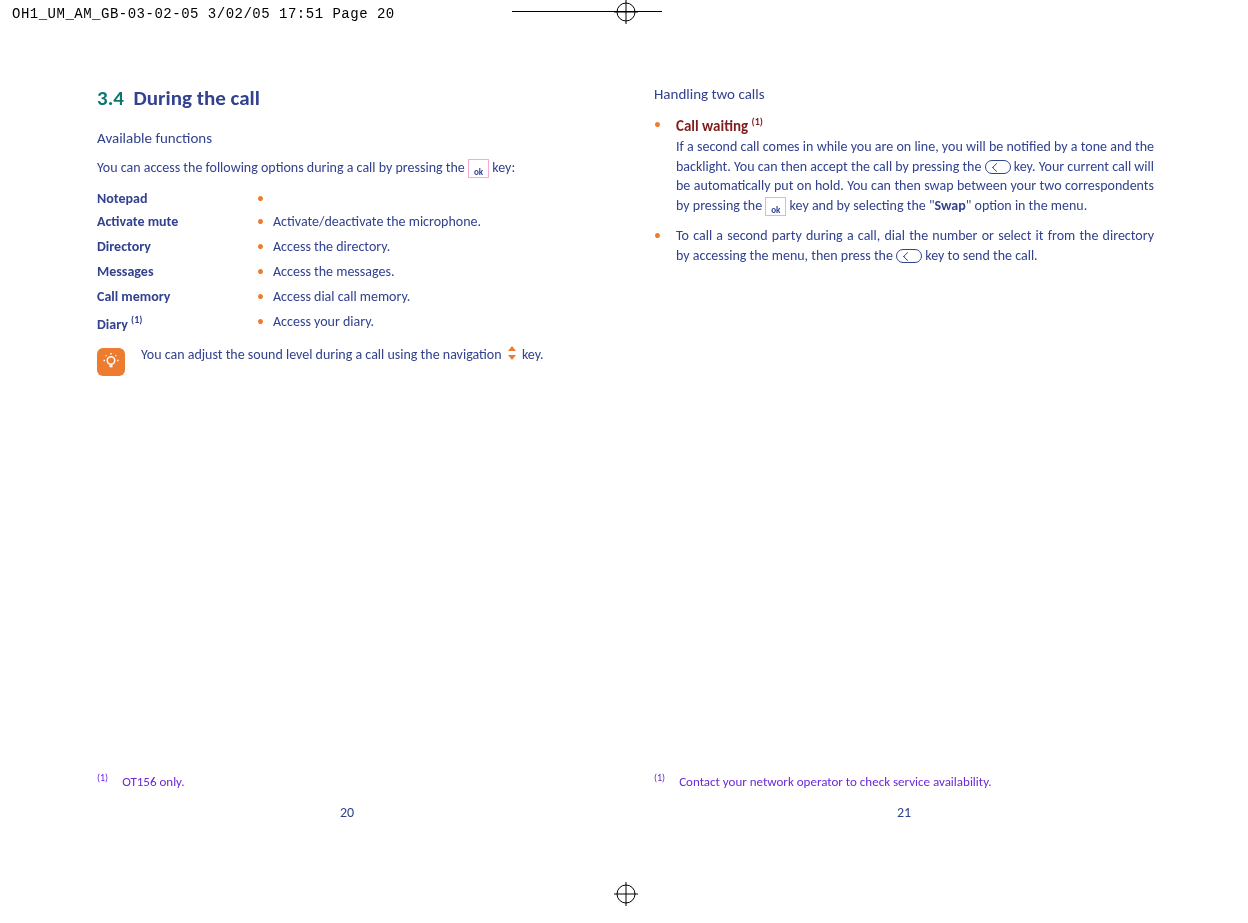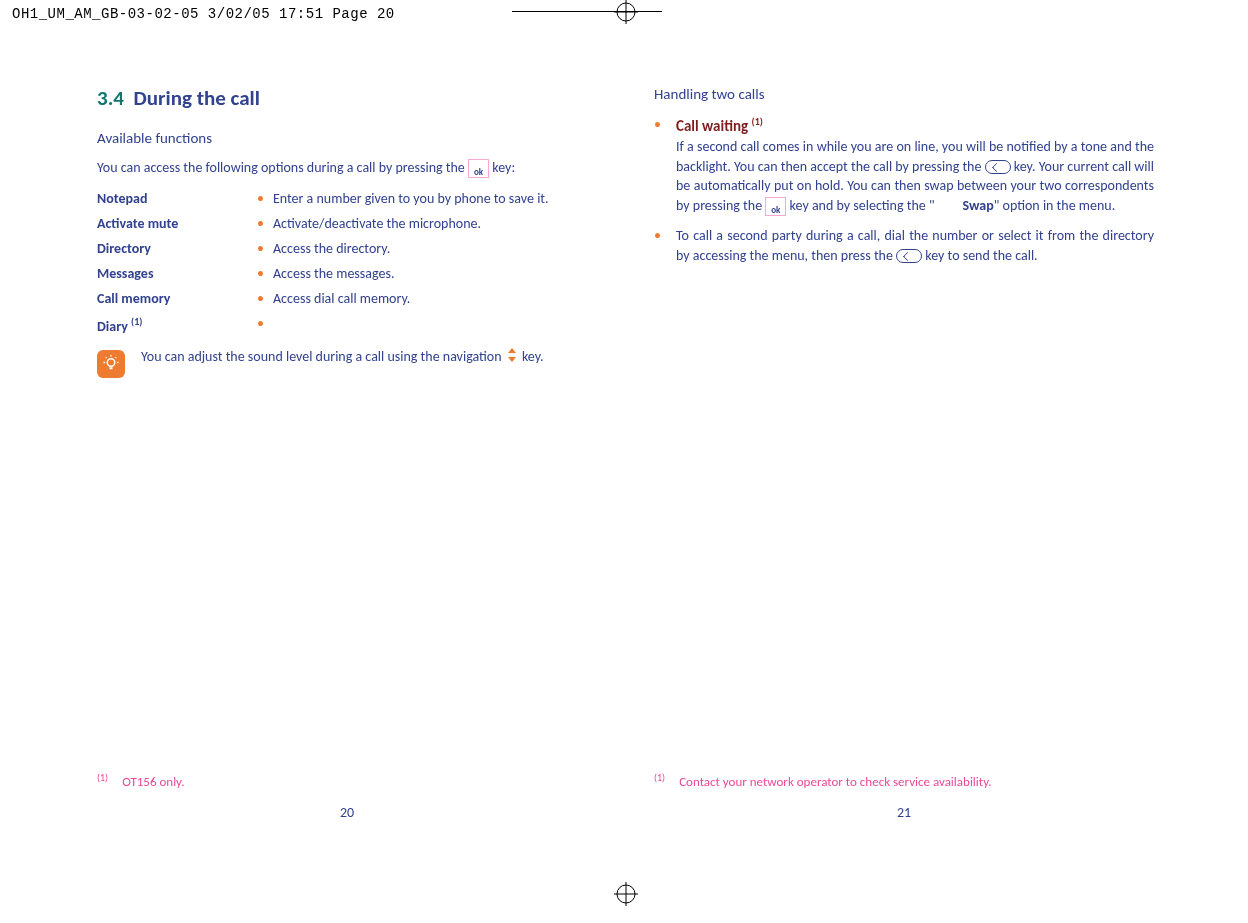--- a/index.html
+++ b/index.html
@@ -192,32 +192,32 @@
     color: #32428f;
     font-size: 14px;
     text-align: justify;
     line-height: 1.4;
   }
   .footnote {
     position: absolute;
     bottom: 36px;
     left: 0;
     font-size: 13px;
-    color: #ec4899;
+    color: #6d28d9;
   }
   .footnote .sup { margin-right: 14px; }
   .pagenum {
     position: absolute;
     bottom: 4px;
     width: 100%;
     text-align: center;
     color: #32428f;
     font-size: 14px;
   }
-  .bold { font-weight: bold; margin-left: 28px; }
+  .bold { font-weight: bold; }
 </style>
 </head>
 <body>
 
 <div class="print-header">OH1_UM_AM_GB-03-02-05   3/02/05  17:51  Page 20</div>
 <div class="crop-top"></div>
 
 <svg class="regmark-top" width="24" height="24">
   <circle cx="12" cy="12" r="9" stroke="#000" stroke-width="1" fill="none"></circle>
   <line x1="12" y1="0" x2="12" y2="24" stroke="#000" stroke-width="1"></line>
@@ -233,21 +233,20 @@
   <h2>Available functions</h2>
 
   <p class="intro">
     <span>You can access the following options during a call by pressing the </span><span class="key-ok">ok</span><span> key:</span>
   </p>
 
   <div class="func-list">
     <div class="func-row">
       <div class="func-label">Notepad</div>
       <div class="func-bullet">•</div>
-      <div class="func-desc">Enter a number given to you by phone to save it.</div>
     </div>
     <div class="func-row">
       <div class="func-label">Activate mute</div>
       <div class="func-bullet">•</div>
       <div class="func-desc">Activate/deactivate the microphone.</div>
     </div>
     <div class="func-row">
       <div class="func-label">Directory</div>
       <div class="func-bullet">•</div>
       <div class="func-desc">Access the directory.</div>
@@ -258,20 +257,21 @@
       <div class="func-desc">Access the messages.</div>
     </div>
     <div class="func-row">
       <div class="func-label">Call memory</div>
       <div class="func-bullet">•</div>
       <div class="func-desc">Access dial call memory.</div>
     </div>
     <div class="func-row">
       <div class="func-label"><span>Diary </span><span class="sup">(1)</span></div>
       <div class="func-bullet">•</div>
+      <div class="func-desc">Access your diary.</div>
     </div>
   </div>
 
   <div class="tip-row">
     <div class="tip-icon">
       <svg width="18" height="18" viewBox="0 0 24 24" fill="none" stroke="#fff" stroke-width="2">
         <circle cx="12" cy="10" r="5"></circle>
         <line x1="12" y1="2" x2="12" y2="0"></line>
         <line x1="4" y1="10" x2="2" y2="10"></line>
         <line x1="20" y1="10" x2="22" y2="10"></line>

